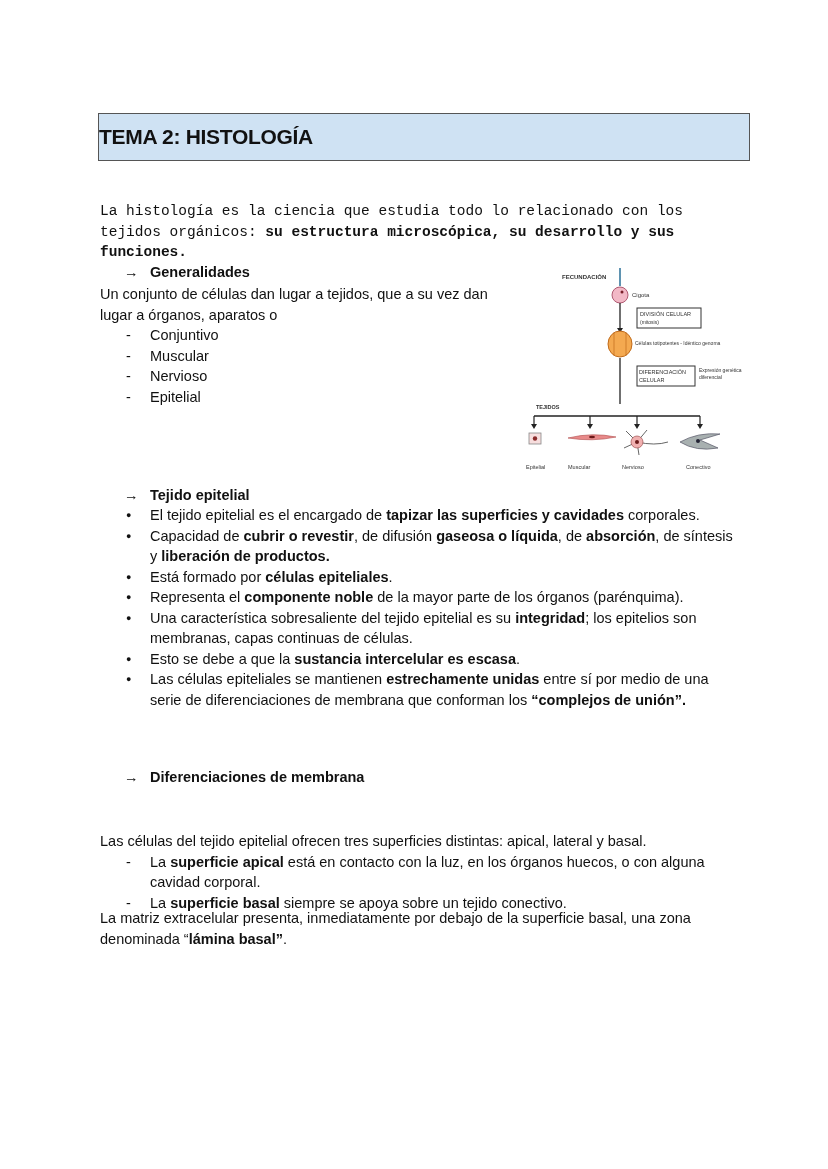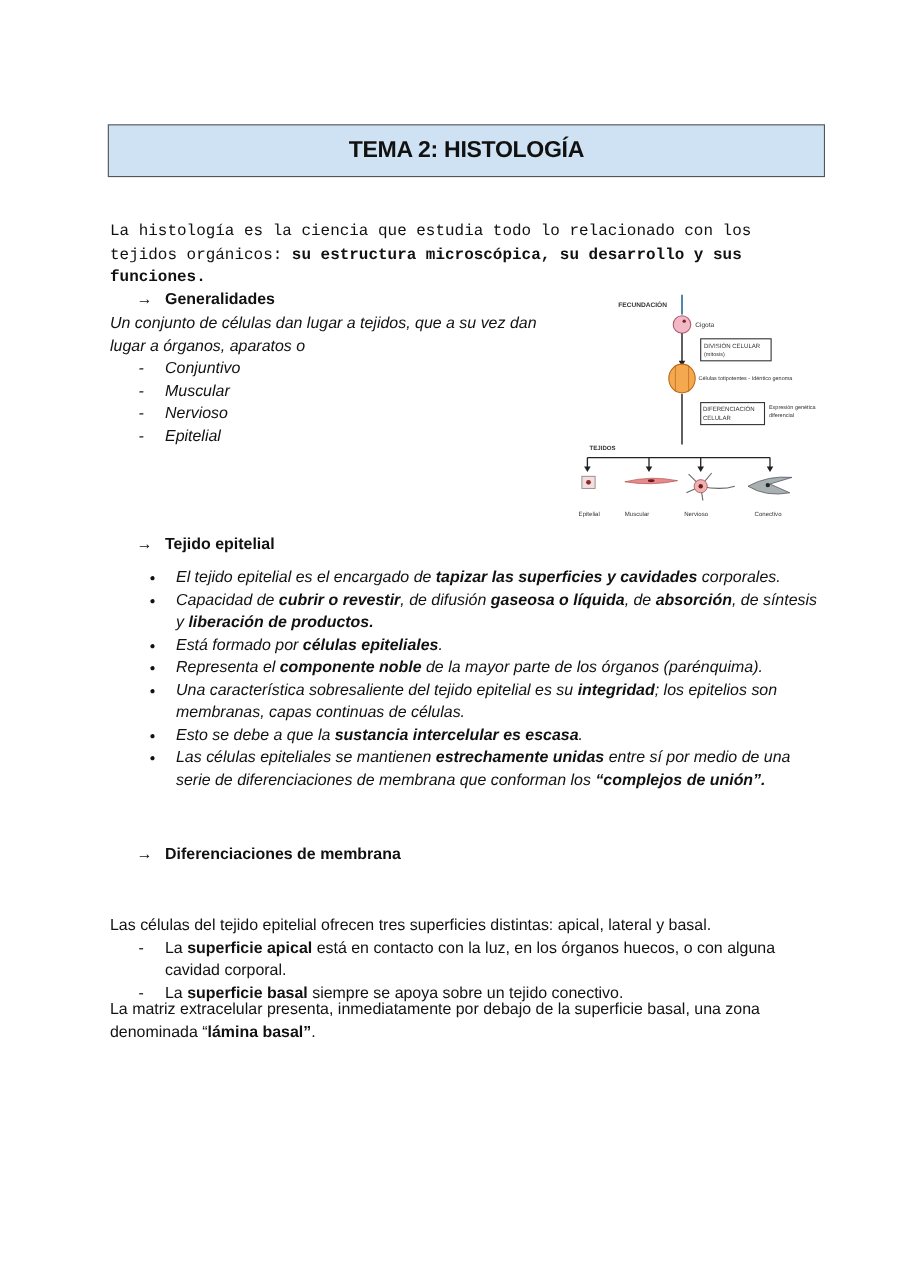--- a/index.html
+++ b/index.html
@@ -4,35 +4,35 @@
 <style>
   html, body { margin: 0; padding: 0; }
   body {
     width: 828px; height: 1169px; background: #ffffff;
     font-family: "Liberation Sans", sans-serif; color: #111;
     position: relative; overflow: hidden;
   }
   .title-box {
     position: absolute; left: 98px; top: 113px; width: 652px; height: 48px;
     background: #cfe2f3; border: 1.5px solid #555; box-sizing: border-box;
-    display: flex; align-items: center; justify-content: center;
+    display: flex; align-items: center; 
   }
   .title-box h1 {
     margin: 0; font-size: 21px; font-weight: bold; letter-spacing: -0.3px; color: #111;
   }
   .txt { position: absolute; left: 100px; font-size: 14.5px; line-height: 20.5px; }
   .intro { top: 201px; width: 640px; font-family: Liberation Mono, monospace; }
   .head { font-weight: bold; display: flex; align-items: center; }
   .head .arrow { display: inline-block; width: 26px; margin-left: 24px; font-weight: bold; }
   .gen-head { top: 262px; left: 100px; }
-  .gen-body { top: 284px; width: 420px; font-style: italic; }
+  .gen-body { top: 284px; width: 420px; }
   ul.dash { list-style: none; margin: 0; padding: 0; }
   ul.dash li { position: relative; padding-left: 50px; }
   ul.dash li::before { content: "-"; position: absolute; left: 26px; }
-  ul.bul { list-style: none; margin: 10px; padding: 0; font-style: italic; }
+  ul.bul { list-style: none; margin: 0; padding: 0; }
   ul.bul li { position: relative; padding-left: 50px; }
   ul.bul li::before { content: "\25CF"; position: absolute; left: 26px; font-size: 9px; top: 0; }
   .ep-head { top: 485px; }
   .ep-list { top: 505px; width: 640px; }
   .mem-head { top: 767px; }
   .mem-body { top: 787px; width: 640px; margin-top: 44px; }
   .closing { top: 908px; width: 640px; }
   b { font-weight: bold; }
   .diagram { position: absolute; left: 520px; top: 262px; width: 245px; height: 215px; }
   .diagram text { font-family: "Liberation Sans", sans-serif; fill: #333; }

